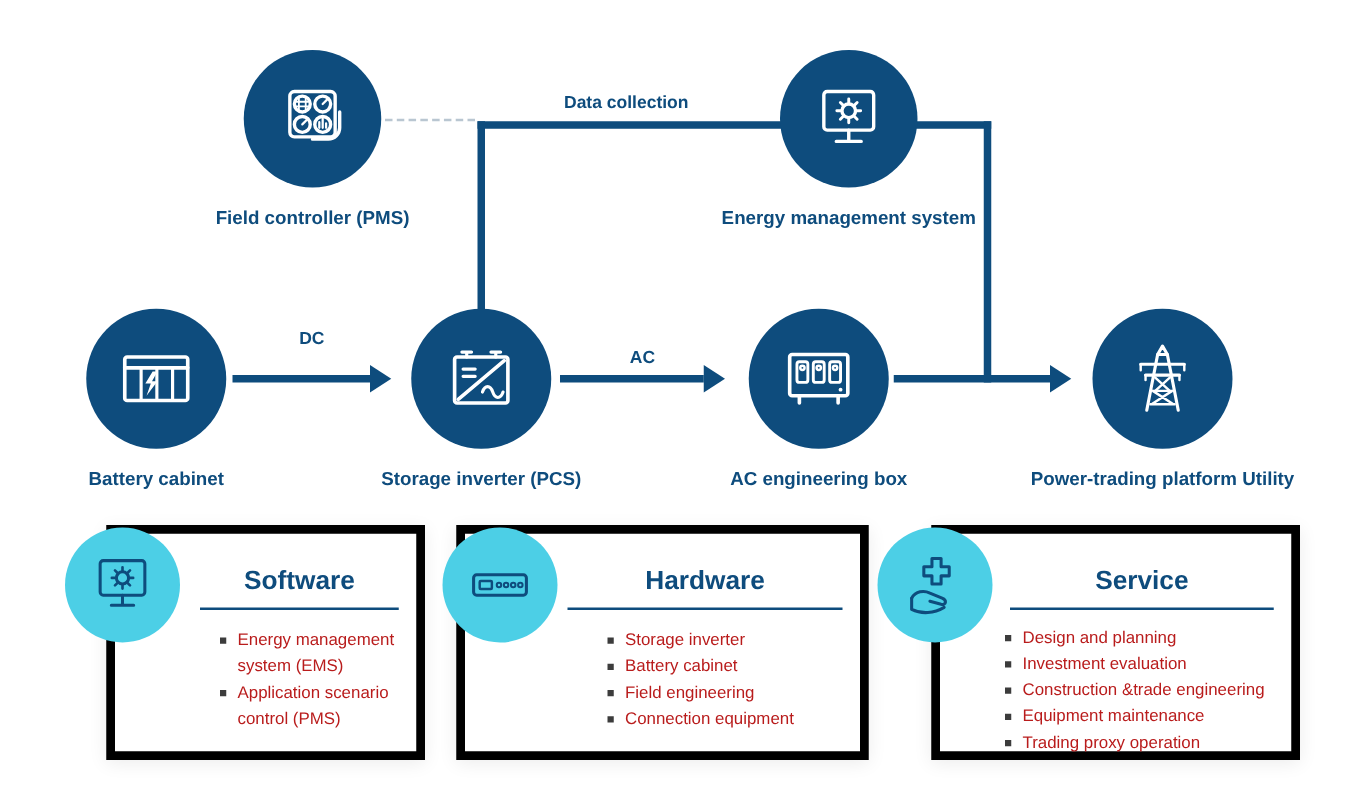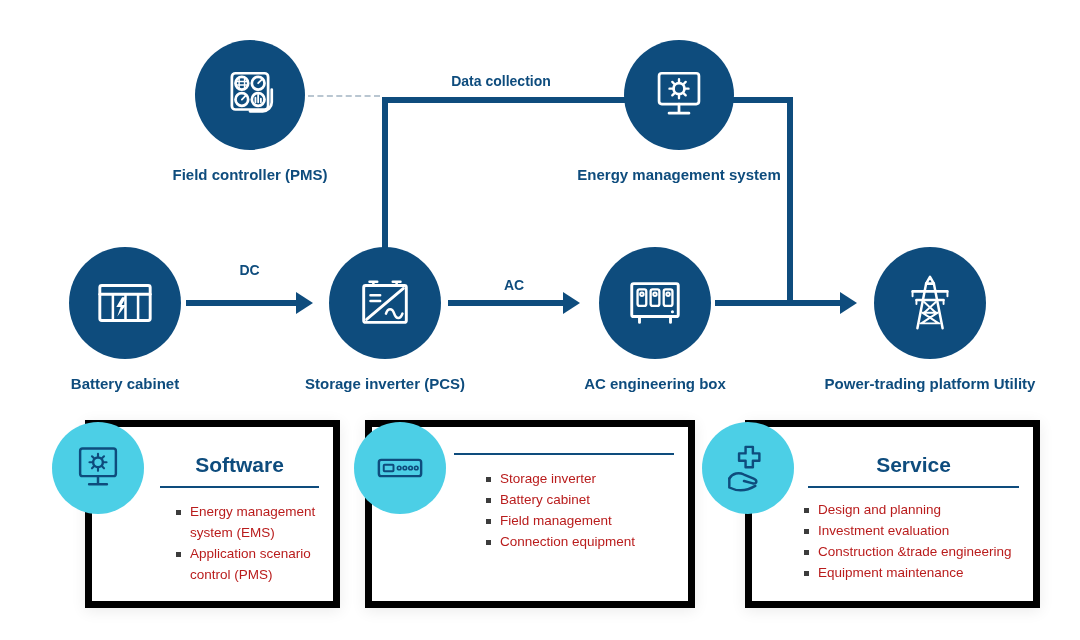--- a/index.html
+++ b/index.html
@@ -168,40 +168,42 @@
       <div class="card-rule"></div>
     </div>
     <ul class="card-list">
       <li>Energy management system (EMS)</li>
       <li>Application scenario control (PMS)</li>
     </ul>
   </div>
 
   <div class="card card--hardware">
     <div class="card-head">
+      <div class="card-title">Hardware</div>
       <div class="card-rule"></div>
     </div>
     <ul class="card-list">
       <li>Storage inverter</li>
       <li>Battery cabinet</li>
-      <li>Field management</li>
+      <li>Field engineering</li>
       <li>Connection equipment</li>
     </ul>
   </div>
 
   <div class="card card--service">
     <div class="card-head">
       <div class="card-title">Service</div>
       <div class="card-rule"></div>
     </div>
     <ul class="card-list">
       <li>Design and planning</li>
       <li>Investment evaluation</li>
       <li>Construction &amp;trade engineering</li>
       <li>Equipment maintenance</li>
+      <li>Trading proxy operation</li>
     </ul>
   </div>
 
   <div class="card-circle circle--software">
     <svg width="52" height="52" viewBox="0 0 64 64" stroke-width="3">
       <rect x="10" y="8" width="44" height="34" rx="3"></rect>
       <circle cx="32" cy="25" r="6"></circle>
       <path d="M32 14.5 v4 M32 31.5 v4 M42.5 25 h-4 M25.5 25 h-4 M39.4 17.6 l-2.8 2.8 M24.6 32.4 l2.8 -2.8 M39.4 32.4 l-2.8 -2.8 M24.6 17.6 l2.8 2.8" stroke-width="2.6"></path>
       <path d="M32 42 v9 M21 52 h22"></path>
     </svg>

